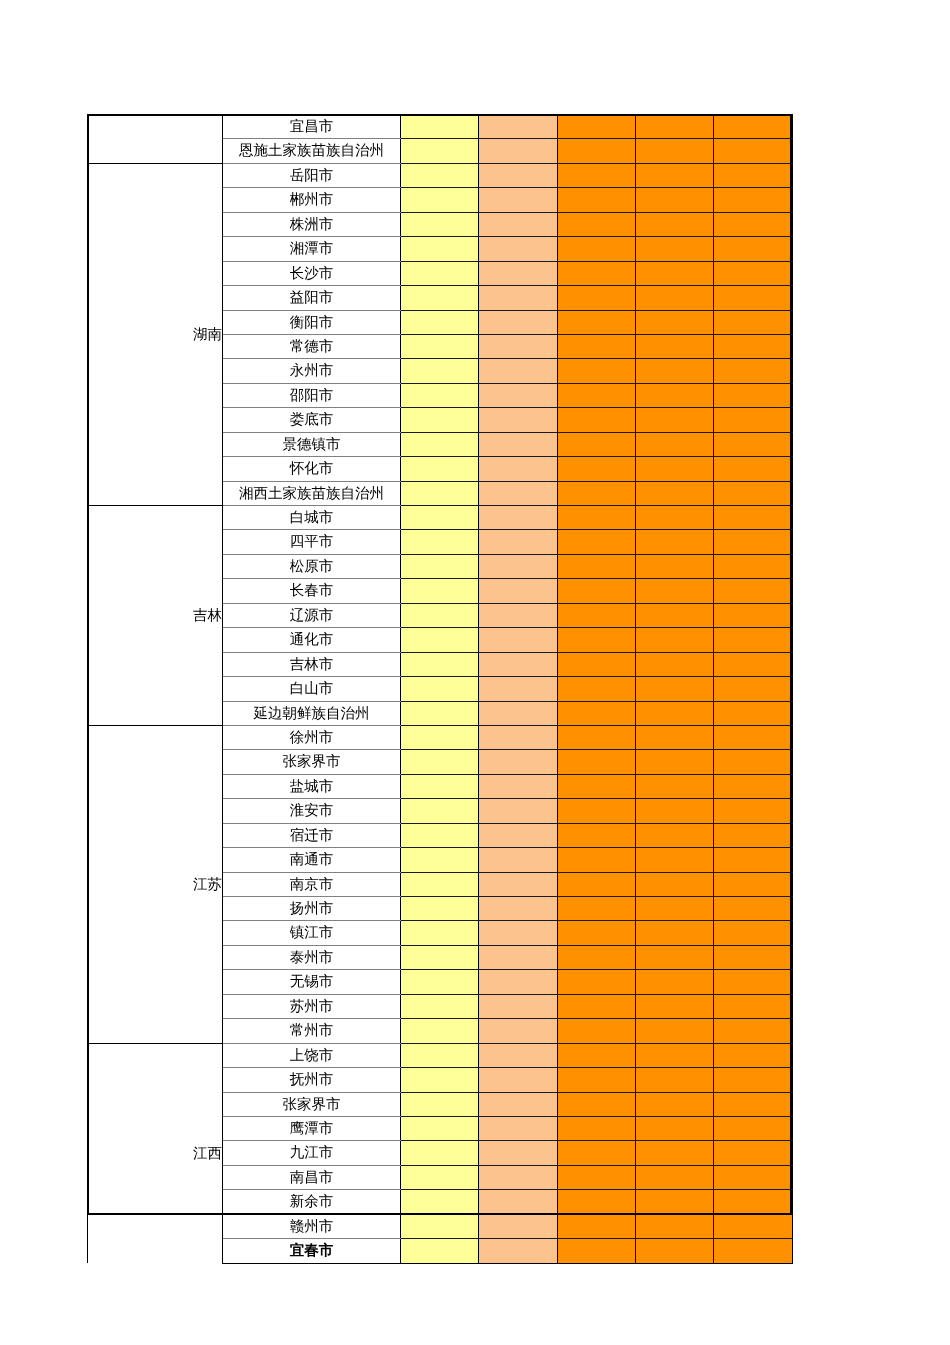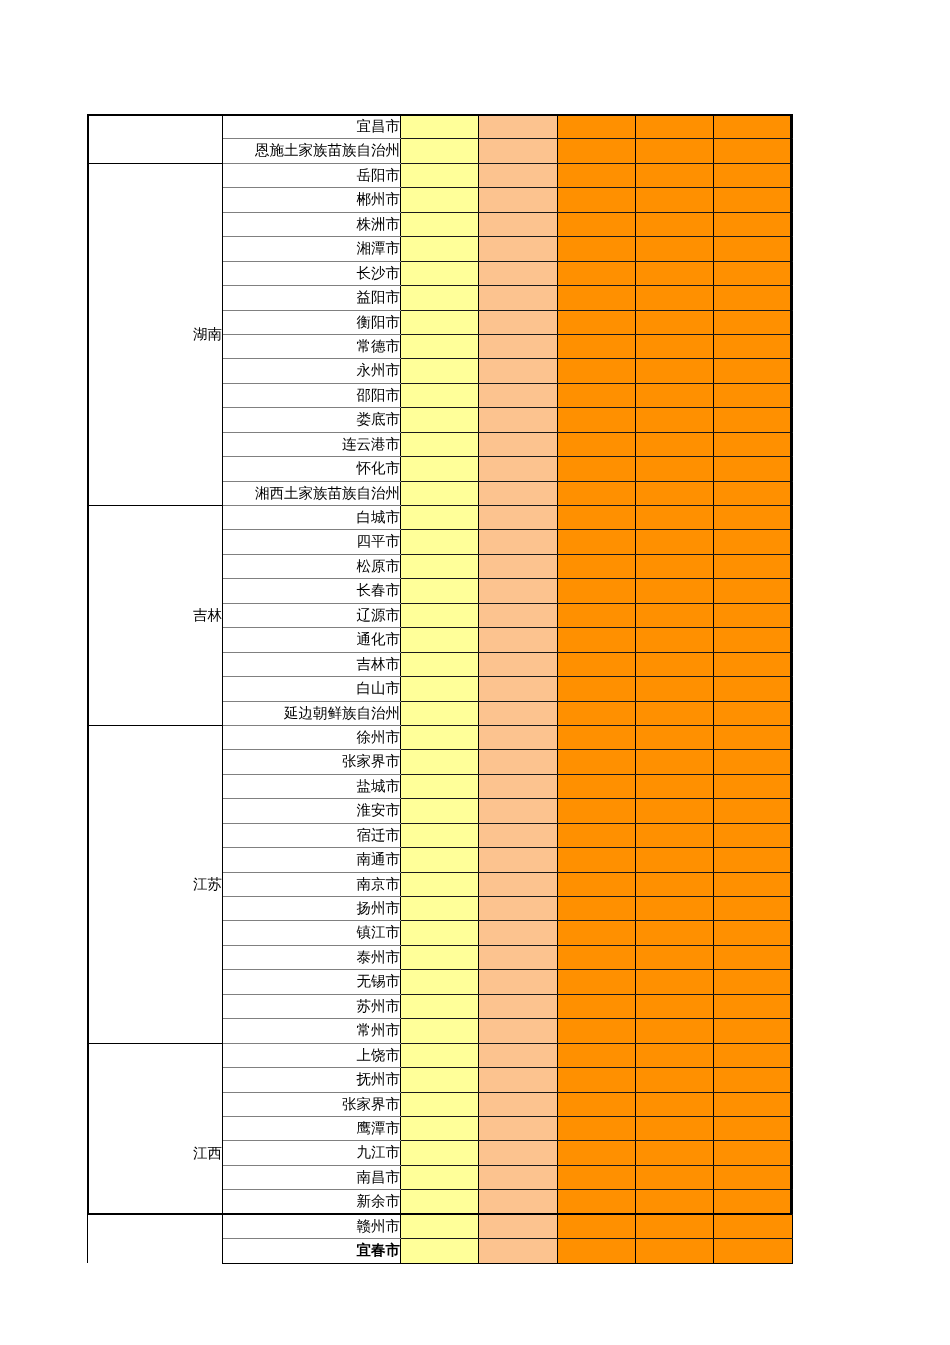--- a/index.html
+++ b/index.html
@@ -56,21 +56,21 @@
   td.prov {
     text-align: right;
     border-left: 1.6px solid #000000;
     border-right: 1.6px solid #000000;
     font-size: 14.5px;
     color: #000000;
   }
 
   
   td.city {
-    text-align: right;
+    text-align: center;
     padding-left: 3px;
     border-right: 1.6px solid #000000;
     border-bottom: 1px solid #808080;
     border-top: 1px solid #808080;
     color: #000000;
   }
 
   
   td.fill {
     border-right: 1.6px solid #000000;
@@ -235,21 +235,21 @@
         </tr>
         <tr>
           <td class="city">娄底市</td>
           <td class="fill yellow"></td>
           <td class="fill peach"></td>
           <td class="fill orange"></td>
           <td class="fill orange"></td>
           <td class="fill orange"></td>
         </tr>
         <tr>
-          <td class="city">连云港市</td>
+          <td class="city">景德镇市</td>
           <td class="fill yellow"></td>
           <td class="fill peach"></td>
           <td class="fill orange"></td>
           <td class="fill orange"></td>
           <td class="fill orange"></td>
         </tr>
         <tr>
           <td class="city">怀化市</td>
           <td class="fill yellow"></td>
           <td class="fill peach"></td>

